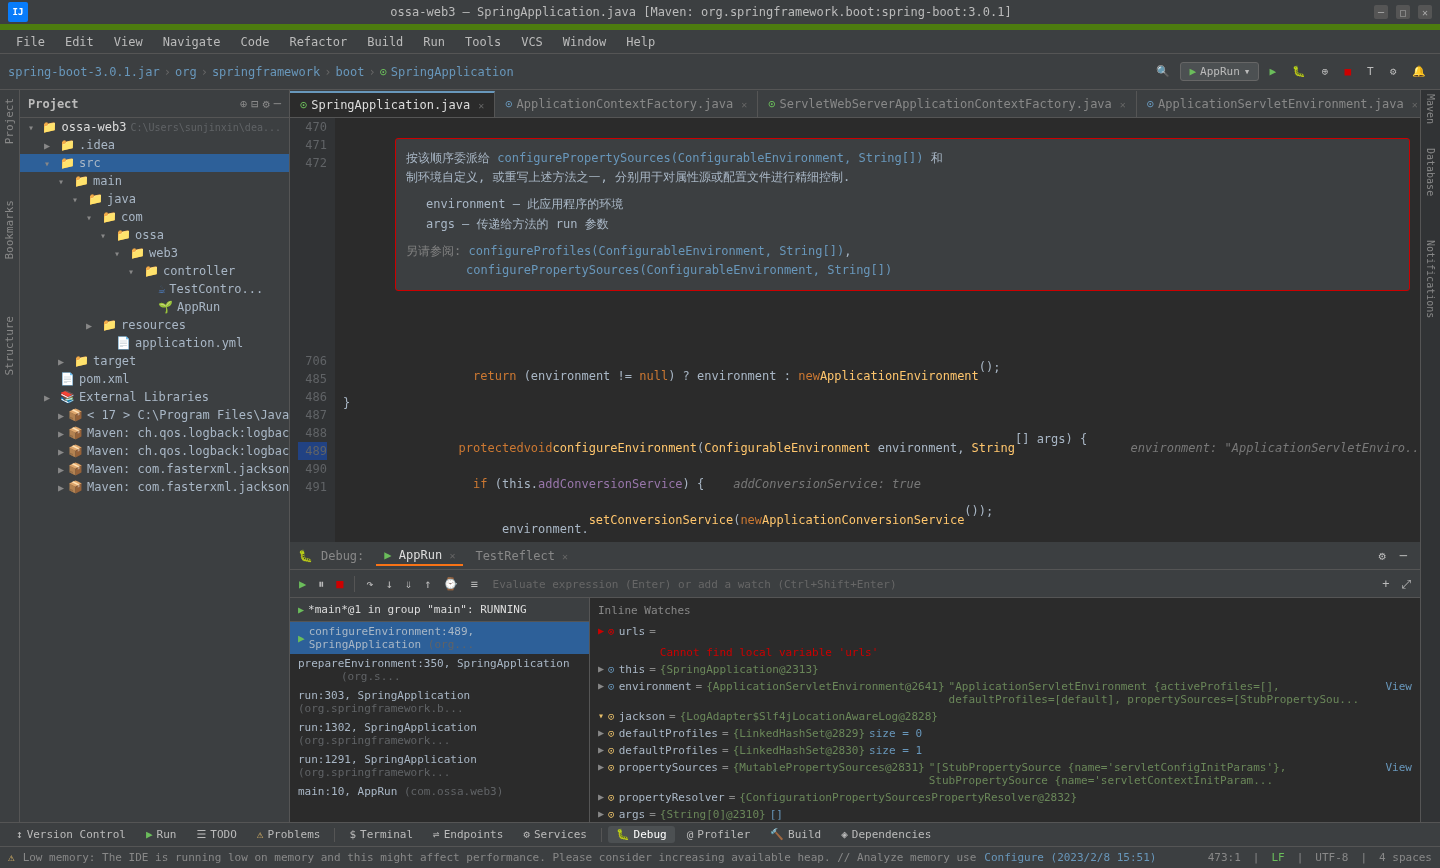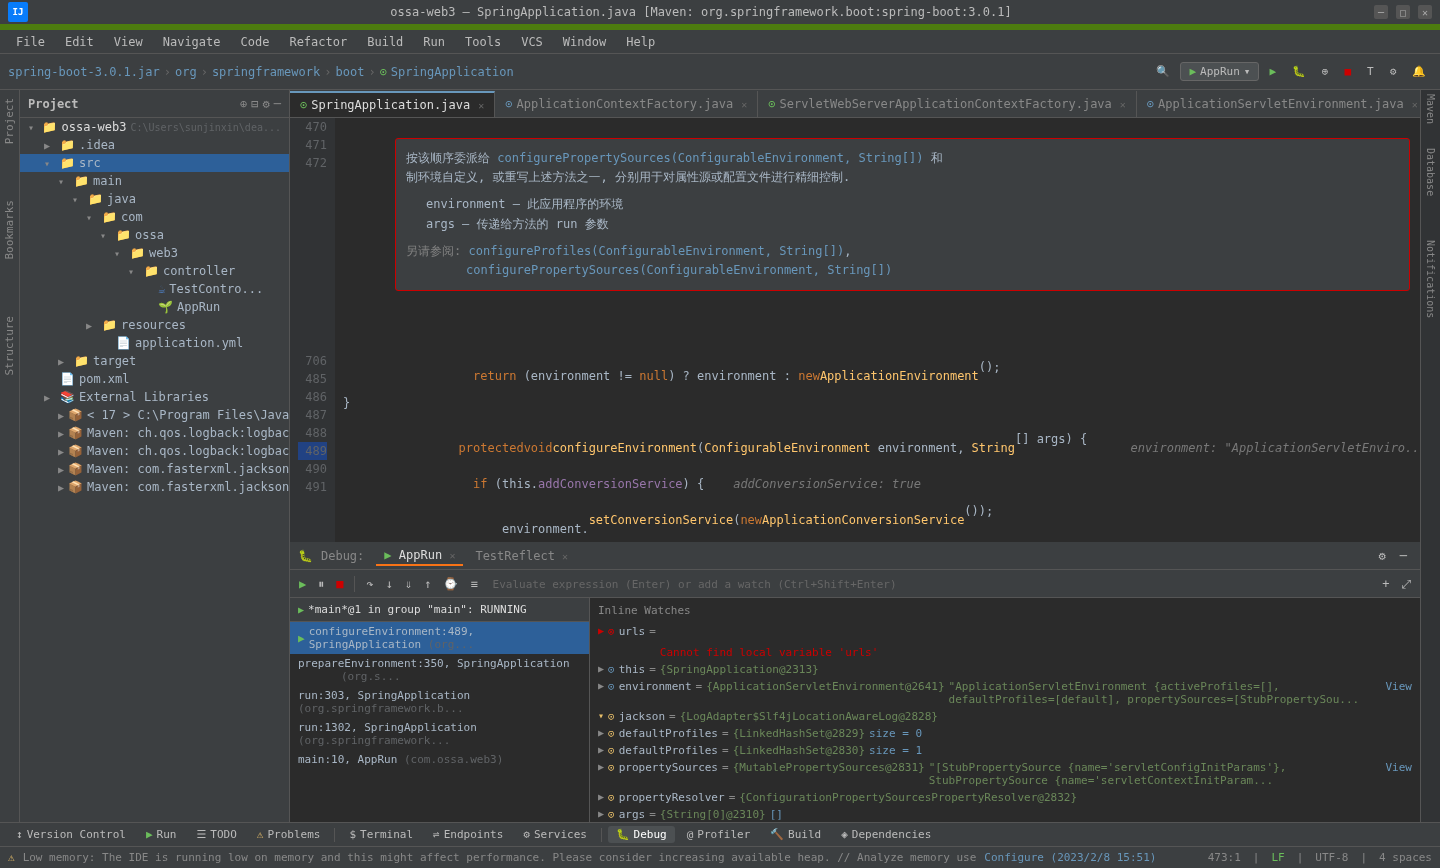--- a/index.html
+++ b/index.html
@@ -651,20 +651,23 @@
           <div class="frame-item">
             <span style="color:#a9b7c6;">prepareEnvironment:350, SpringApplication <span style="color:#606366;margin-left:43px;">(org.s...</span></span>
           </div>
           <div class="frame-item">
             <span style="color:#a9b7c6;">run:303, SpringApplication <span style="color:#606366;">(org.springframework.b...</span></span>
           </div>
           <div class="frame-item">
             <span style="color:#a9b7c6;">run:1302, SpringApplication <span style="color:#606366;">(org.springframework...</span></span>
           </div>
           <div class="frame-item">
+            <span style="color:#a9b7c6;">run:1291, SpringApplication <span style="color:#606366;">(org.springframework...</span></span>
+          </div>
+          <div class="frame-item">
             <span style="color:#a9b7c6;">main:10, AppRun <span style="color:#606366;">(com.ossa.web3)</span></span>
           </div>
         </div>
 
         <div id="debug-watches">
           <div class="watch-header">Inline Watches</div>
 
           <div class="watch-item">
             <span class="watch-arrow error-badge">▶</span>
             <span class="error-badge">⊗</span>

